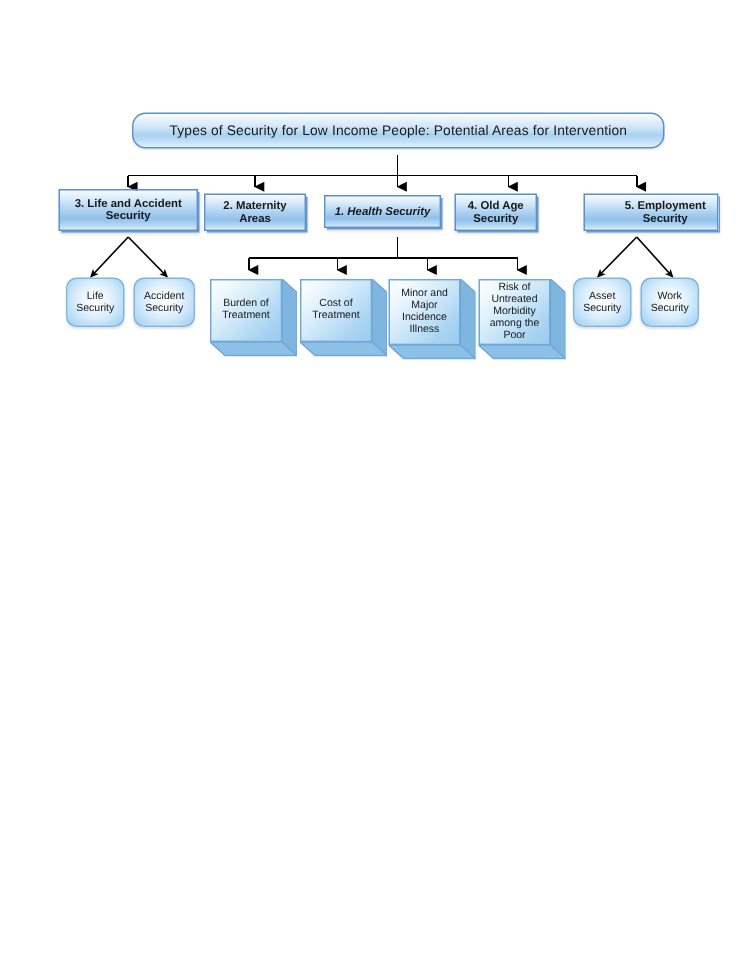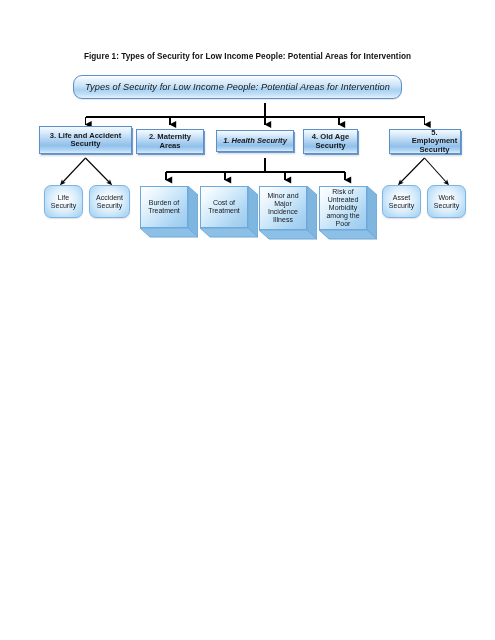--- a/index.html
+++ b/index.html
@@ -135,21 +135,20 @@
     z-index: 2;
   }
 
   .nowrap { white-space: nowrap; }
 </style>
 </head>
 <body>
 
 <div id="page">
 
-  <div id="caption">Figure 1: Types of Security for Low Income People: Potential Areas for Intervention</div>
 
   <svg id="connectors" viewBox="0 0 495 640" width="495" height="640" xmlns="http://www.w3.org/2000/svg">
     <defs>
       <marker id="arrow" markerWidth="7" markerHeight="7" refX="3.2" refY="3.2" orient="auto" markerUnits="userSpaceOnUse">
         <path d="M0.4,0.6 L6.2,3.2 L0.4,5.8 L1.9,3.2 Z" fill="#000000"></path>
       </marker>
       <marker id="arrowdown" markerWidth="8" markerHeight="8" refX="4" refY="6.6" orient="auto" markerUnits="userSpaceOnUse">
         <path d="M0.6,0.4 L7.4,0.4 L4,7.2 Z" fill="#000000"></path>
       </marker>
     </defs>
@@ -180,21 +179,21 @@
       <line x1="285" y1="172" x2="285" y2="180" marker-end="url(#arrowdown)"></line>
       <line x1="345" y1="172" x2="345" y2="180" marker-end="url(#arrowdown)"></line>
     </g>
 
     <g stroke="#000000" stroke-width="1.1" fill="none">
       <line x1="424.5" y1="158" x2="400" y2="183" marker-end="url(#arrow)"></line>
       <line x1="424.5" y1="158" x2="447" y2="183" marker-end="url(#arrow)"></line>
     </g>
   </svg>
 
-  <div class="node title-node" style="left:73px; top:75px; width:329px; height:24px;font-style:italic;">
+  <div class="node title-node" style="left:88px; top:75px; width:355px; height:24px;">
     <span class="nowrap">Types of Security for Low Income People: Potential Areas for Intervention</span>
   </div>
 
   <div class="node bar-node" style="left:39px; top:126px; width:93px; height:28px;">
     <div>
       <div>3. Life and Accident</div>
       <div>Security</div>
     </div>
   </div>
 
@@ -211,21 +210,21 @@
     </div>
   </div>
 
   <div class="node bar-node" style="left:303px; top:129px; width:55px; height:25px;">
     <div>
       <div>4. Old Age</div>
       <div>Security</div>
     </div>
   </div>
 
-  <div class="node bar-node" style="left:389px; top:129px; width:72px; height:25px;padding-left:22px;">
+  <div class="node bar-node" style="left:389px; top:129px; width:90px; height:25px;padding-left:22px;">
     <div>
       <div>5. Employment</div>
       <div>Security</div>
     </div>
   </div>
 
   <div class="node round-node" style="left:44px; top:185px; width:39px; height:33px;">
     <div>
       <div>Life</div>
       <div>Security</div>

